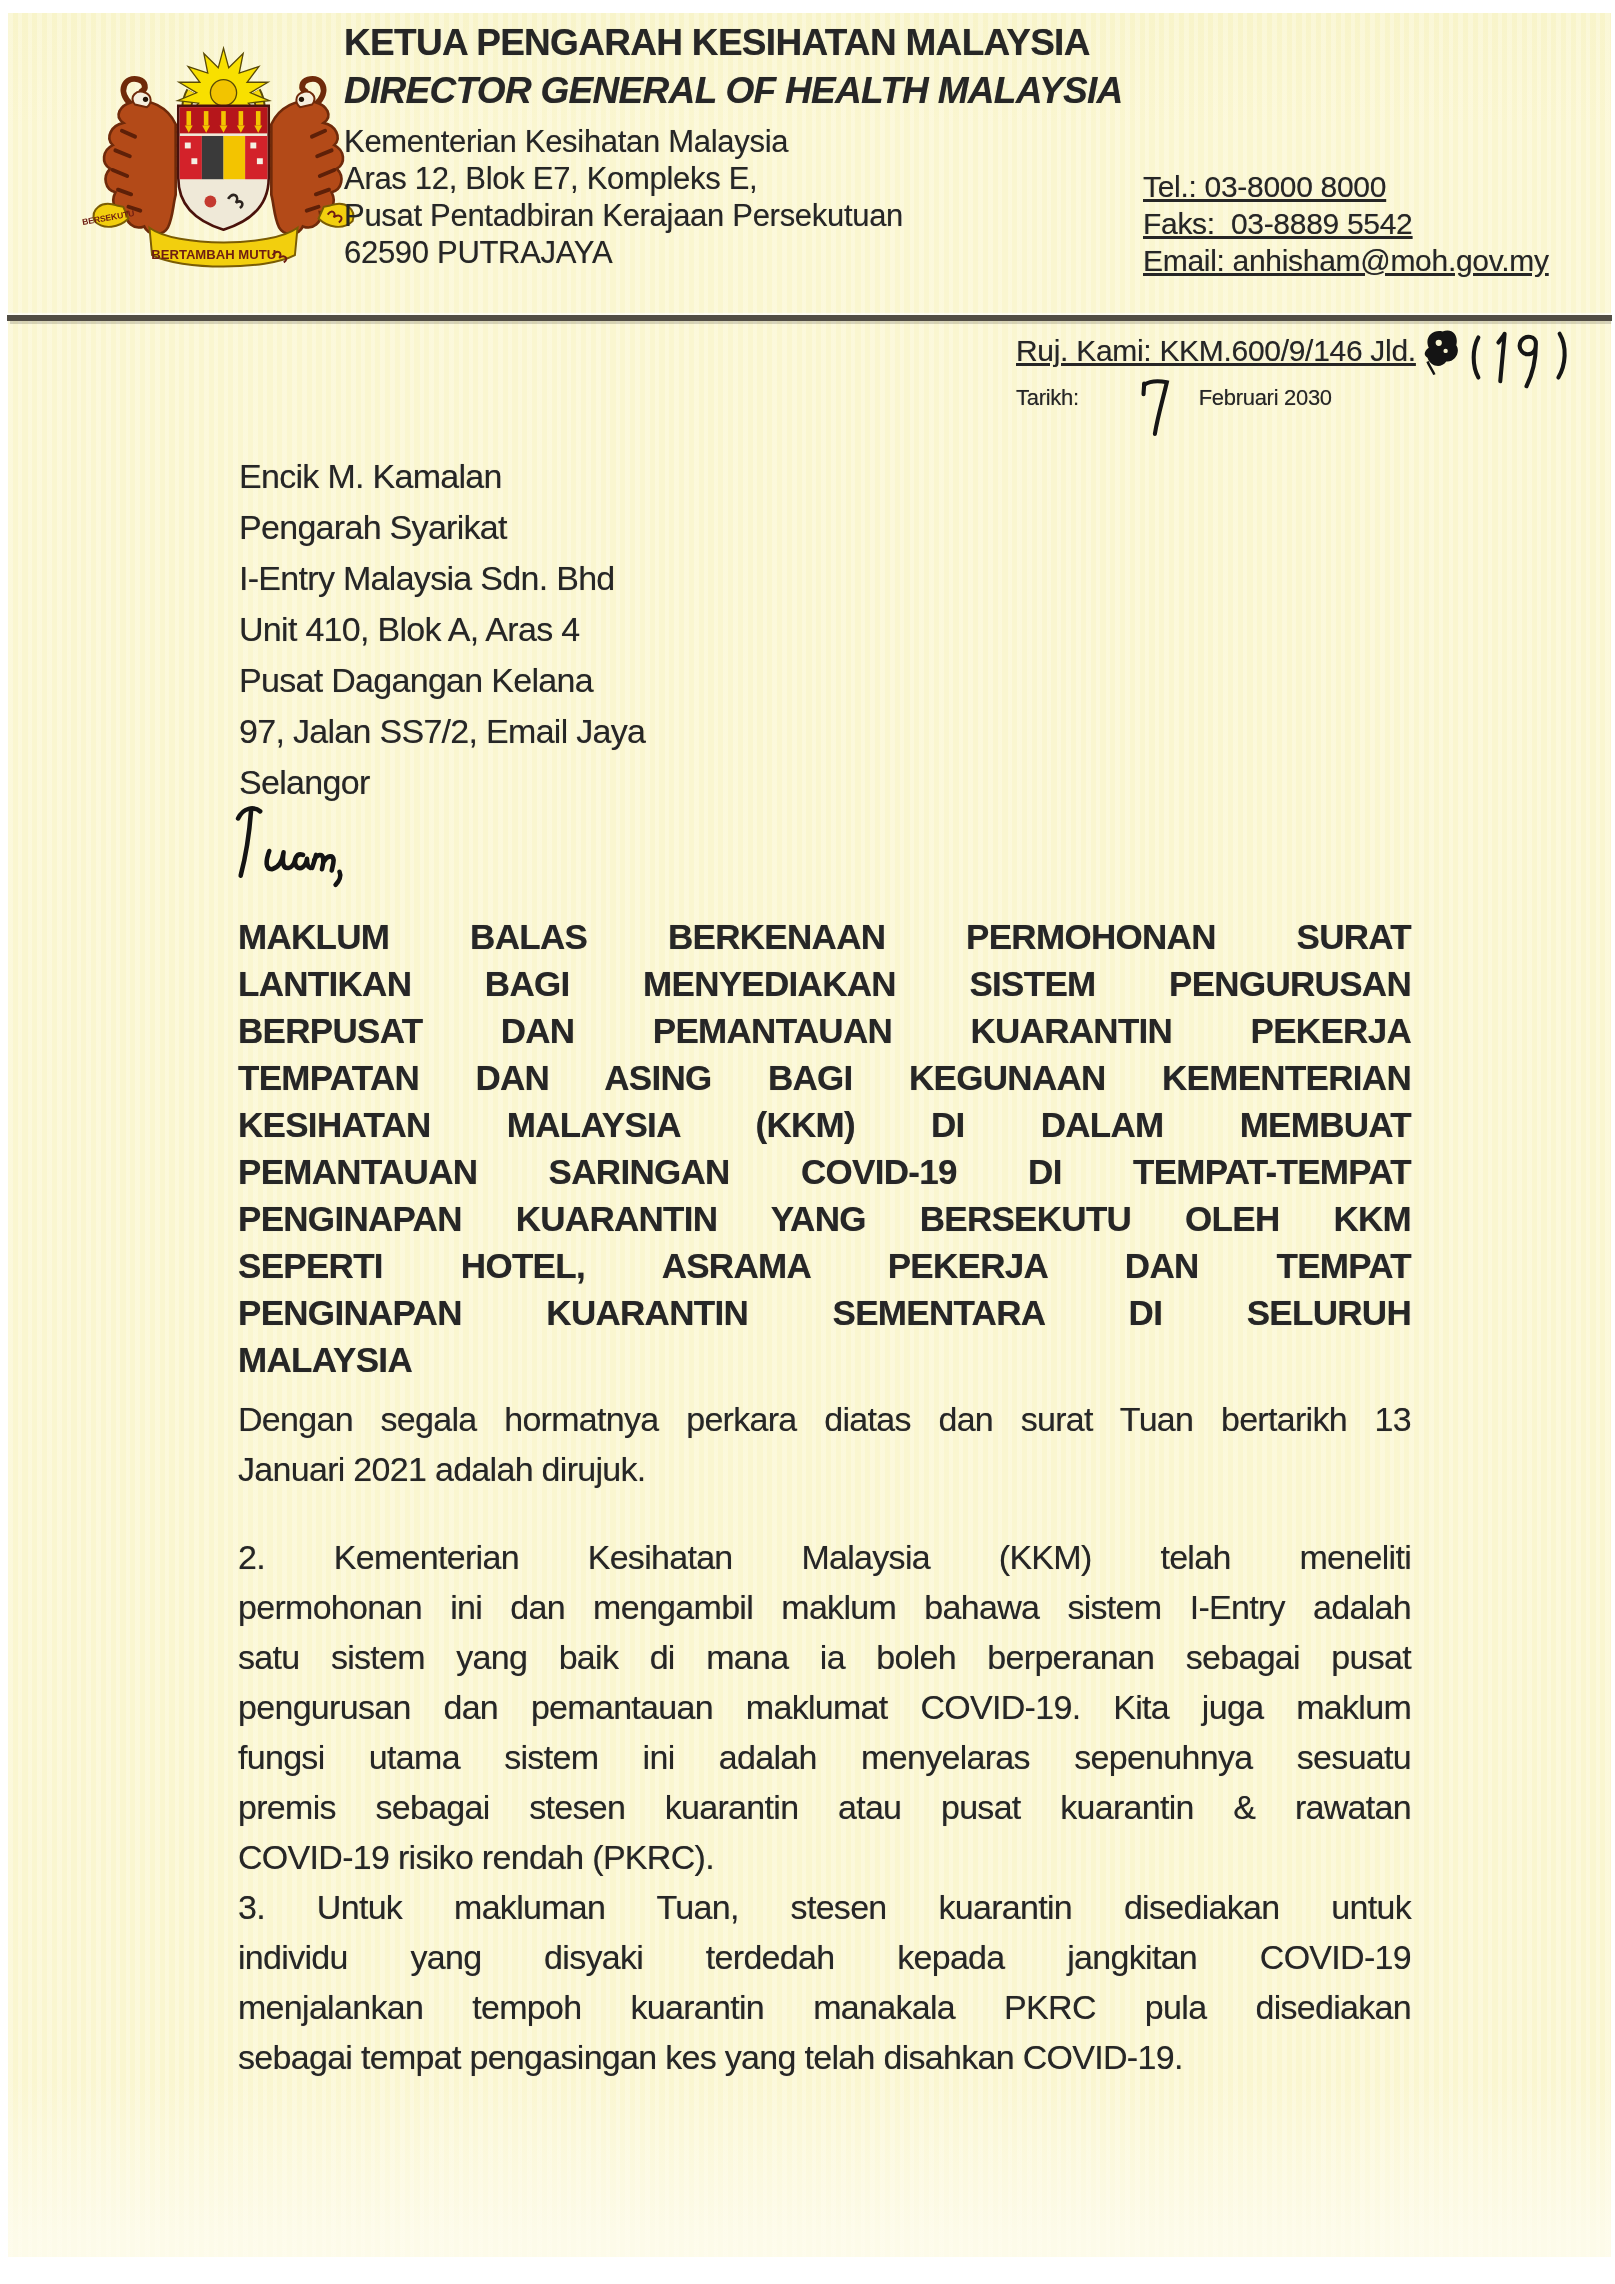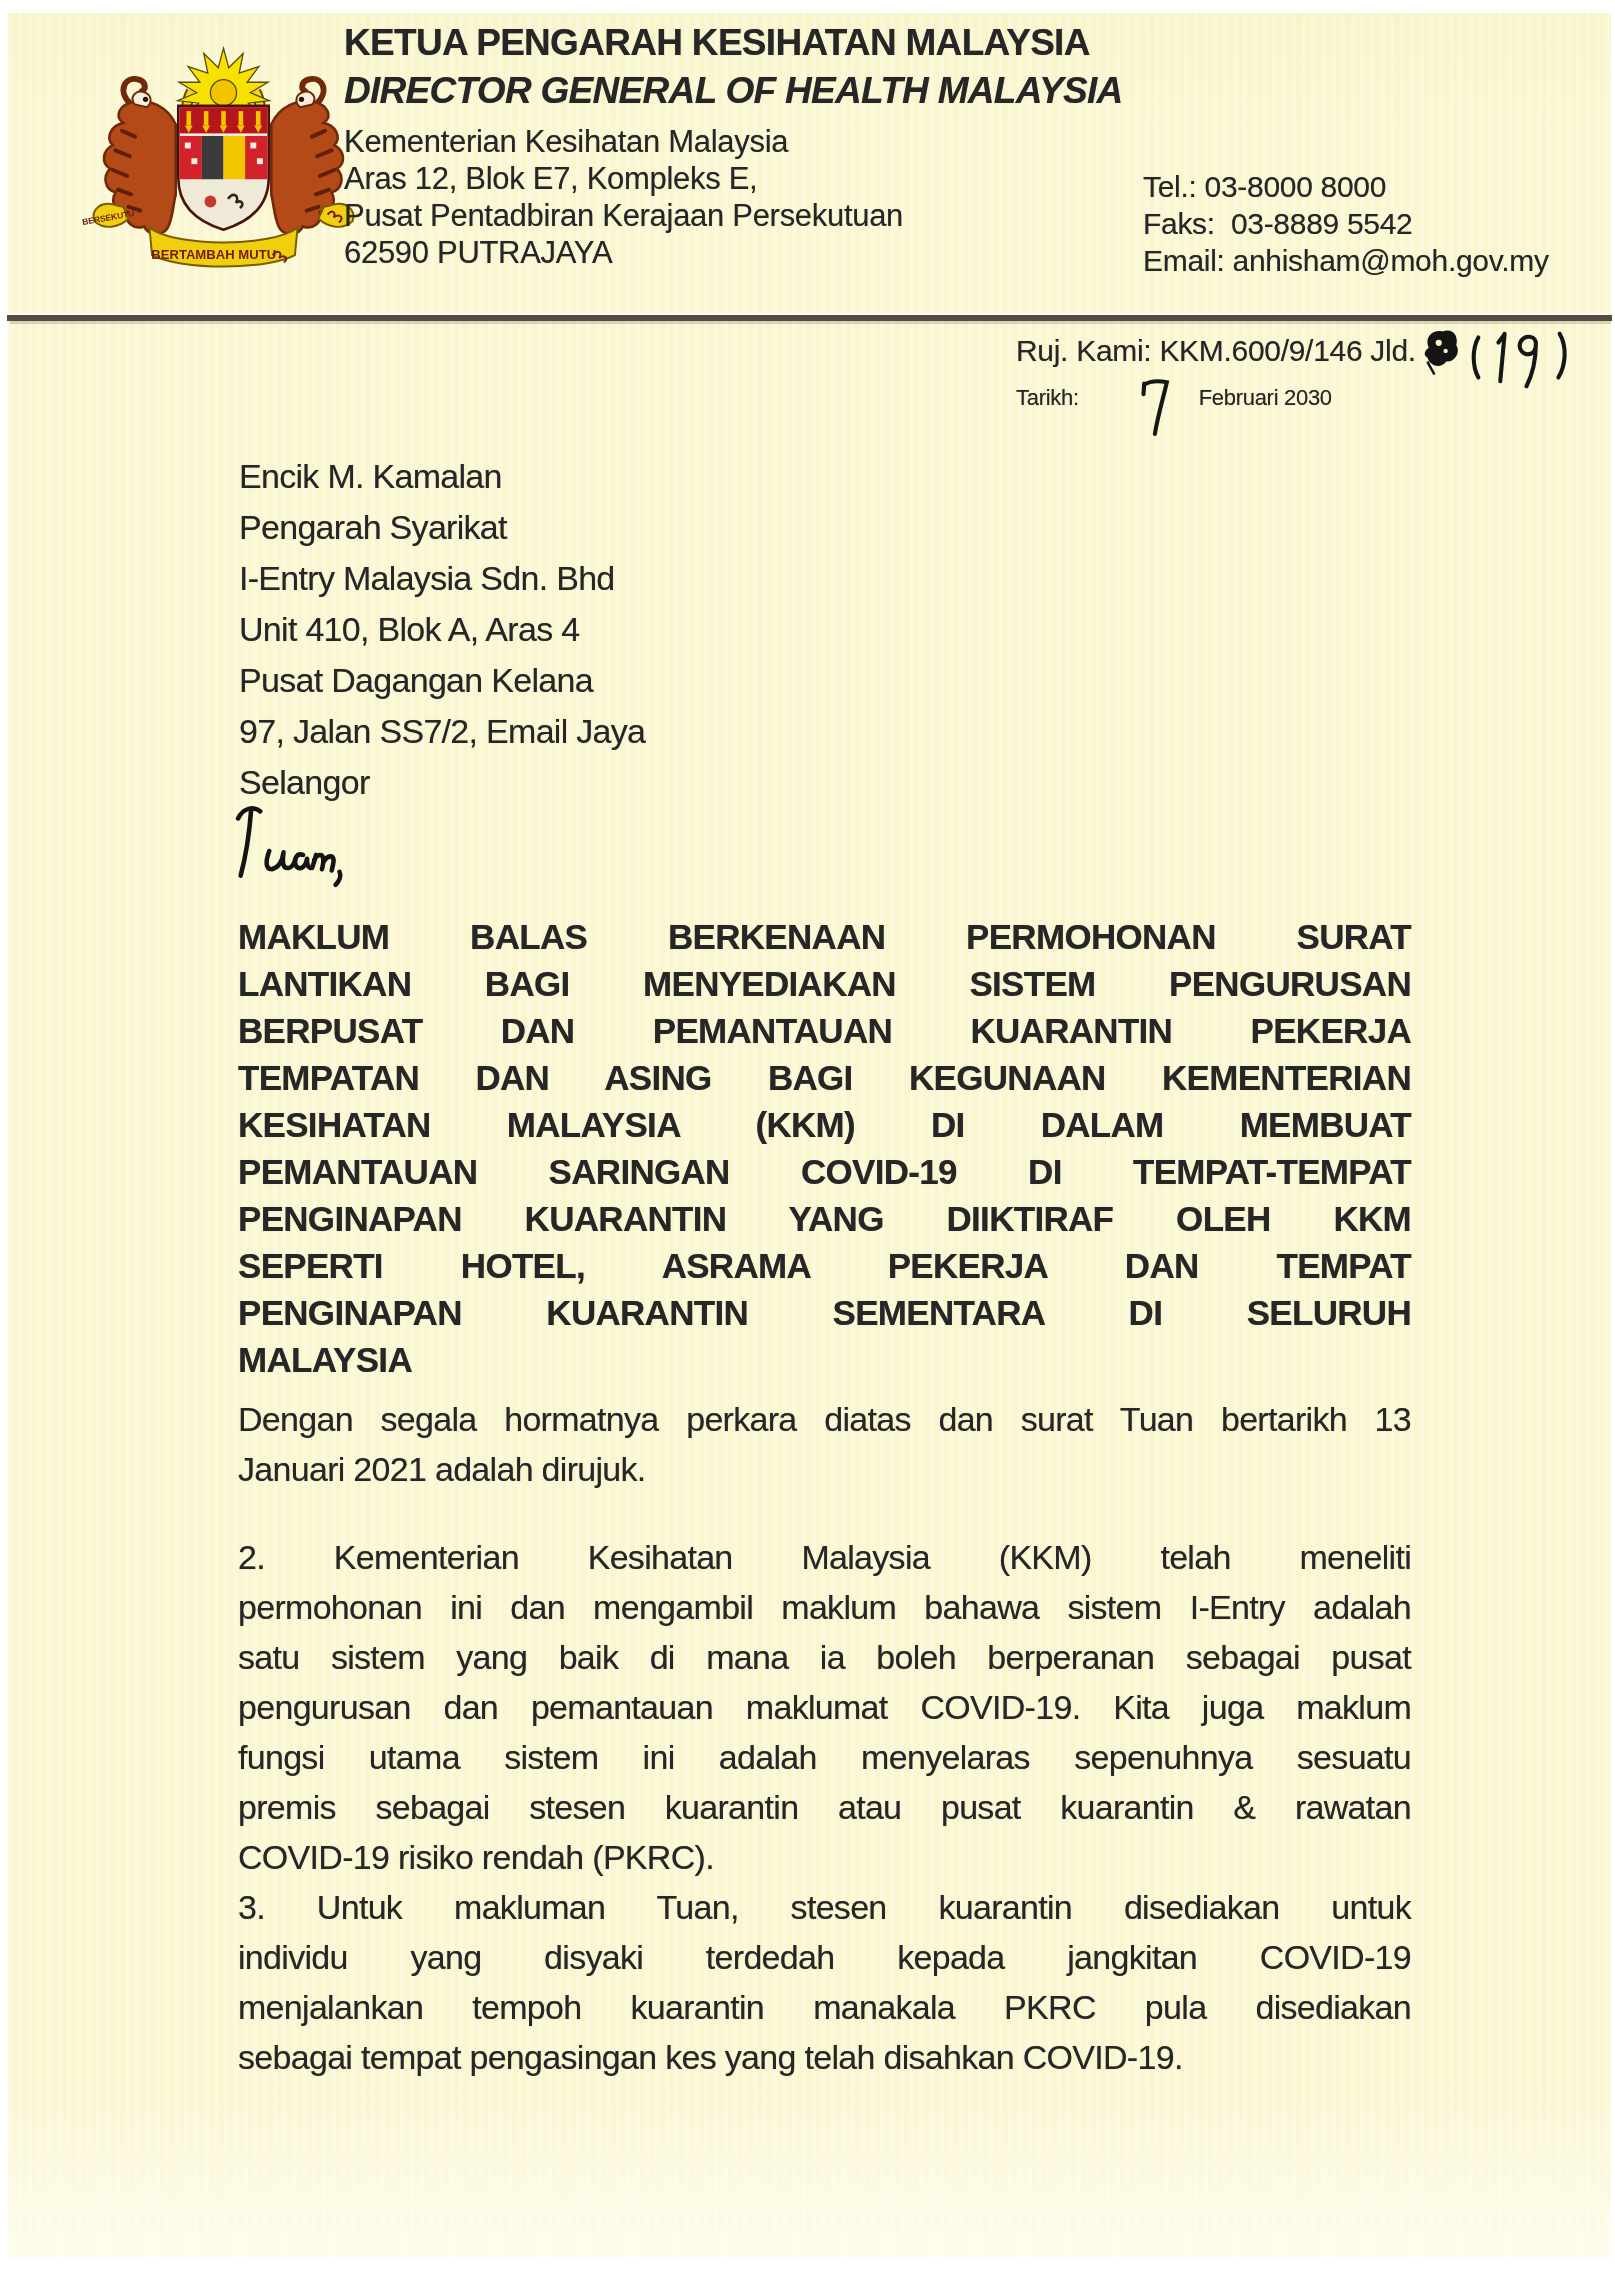--- a/index.html
+++ b/index.html
@@ -12,21 +12,21 @@
     position:absolute;left:7.8px;top:13px;width:1603px;height:2244px;
     background:
       repeating-linear-gradient(90deg, rgba(255,253,240,.35) 0 4.6px, rgba(0,0,0,0) 4.6px 9.8px),
       linear-gradient(180deg,#f8f4ca 0%,#faf6d0 5%,#faf6d0 92%,#fdfbe9 99%);
   }
   .ink{color:#262626;text-shadow:0 0 0.7px rgba(38,38,38,.5);}
   .title1{position:absolute;left:344px;top:22px;font-size:37px;font-weight:700;letter-spacing:-0.7px;}
   .title2{position:absolute;left:344px;top:70px;font-size:37px;font-weight:700;font-style:italic;letter-spacing:-0.7px;text-align:center;}
   .addr{position:absolute;left:344px;top:123px;font-size:31px;line-height:37px;letter-spacing:-0.3px;}
   .contact{position:absolute;left:1143px;top:168px;font-size:30px;line-height:37px;letter-spacing:-0.3px;}
-  .pre{white-space:pre;}
+  .pre{white-space:pre;text-decoration:underline;}
   .divider{position:absolute;left:6.5px;top:315px;width:1605px;height:5.9px;background:#514d44;
     box-shadow:0 2.6px 0.7px rgba(81,77,68,.22), 0 -2px 1.3px rgba(255,255,255,.7);}
   .ref-row1{position:absolute;left:1016px;top:334px;display:flex;align-items:flex-start;gap:3.9px;font-size:30px;letter-spacing:-0.3px;}
   .ref-row2{position:absolute;left:1016px;top:385px;display:flex;align-items:flex-start;font-size:22px;letter-spacing:-0.3px;}
   .recipient{position:absolute;left:239px;top:451px;font-size:34px;line-height:51px;letter-spacing:-0.7px;}
   .subject{position:absolute;left:238px;top:913px;width:1173px;font-size:35px;font-weight:700;line-height:47px;letter-spacing:-0.7px;}
   .para{position:absolute;left:238px;width:1173px;font-size:34px;line-height:50px;letter-spacing:-0.7px;}
   #para1{top:1394px;}
   #para2{top:1532px;}
   #para3{top:1882px;}
@@ -164,21 +164,21 @@
     </g>
   </svg>
 
   <div class="subject ink">
       <div class="ink jline">MAKLUM BALAS BERKENAAN PERMOHONAN SURAT</div>
       <div class="ink jline">LANTIKAN BAGI MENYEDIAKAN SISTEM PENGURUSAN</div>
       <div class="ink jline">BERPUSAT DAN PEMANTAUAN KUARANTIN PEKERJA</div>
       <div class="ink jline">TEMPATAN DAN ASING BAGI KEGUNAAN KEMENTERIAN</div>
       <div class="ink jline">KESIHATAN MALAYSIA (KKM) DI DALAM MEMBUAT</div>
       <div class="ink jline">PEMANTAUAN SARINGAN COVID-19 DI TEMPAT-TEMPAT</div>
-      <div class="ink jline">PENGINAPAN KUARANTIN YANG DIIKTIRAF OLEH KKM</div>
+      <div class="ink jline">PENGINAPAN KUARANTIN YANG BERSEKUTU OLEH KKM</div>
       <div class="ink jline">SEPERTI HOTEL, ASRAMA PEKERJA DAN TEMPAT</div>
       <div class="ink jline">PENGINAPAN KUARANTIN SEMENTARA DI SELURUH</div>
       <div class="ink lline">MALAYSIA</div>
     </div>
 
   <div id="para1" class="para ink">
       <div class="ink jline">Dengan segala hormatnya perkara diatas dan surat Tuan bertarikh 13</div>
       <div class="ink lline">Januari 2021 adalah dirujuk.</div>
     </div>
   <div id="para2" class="para ink">

